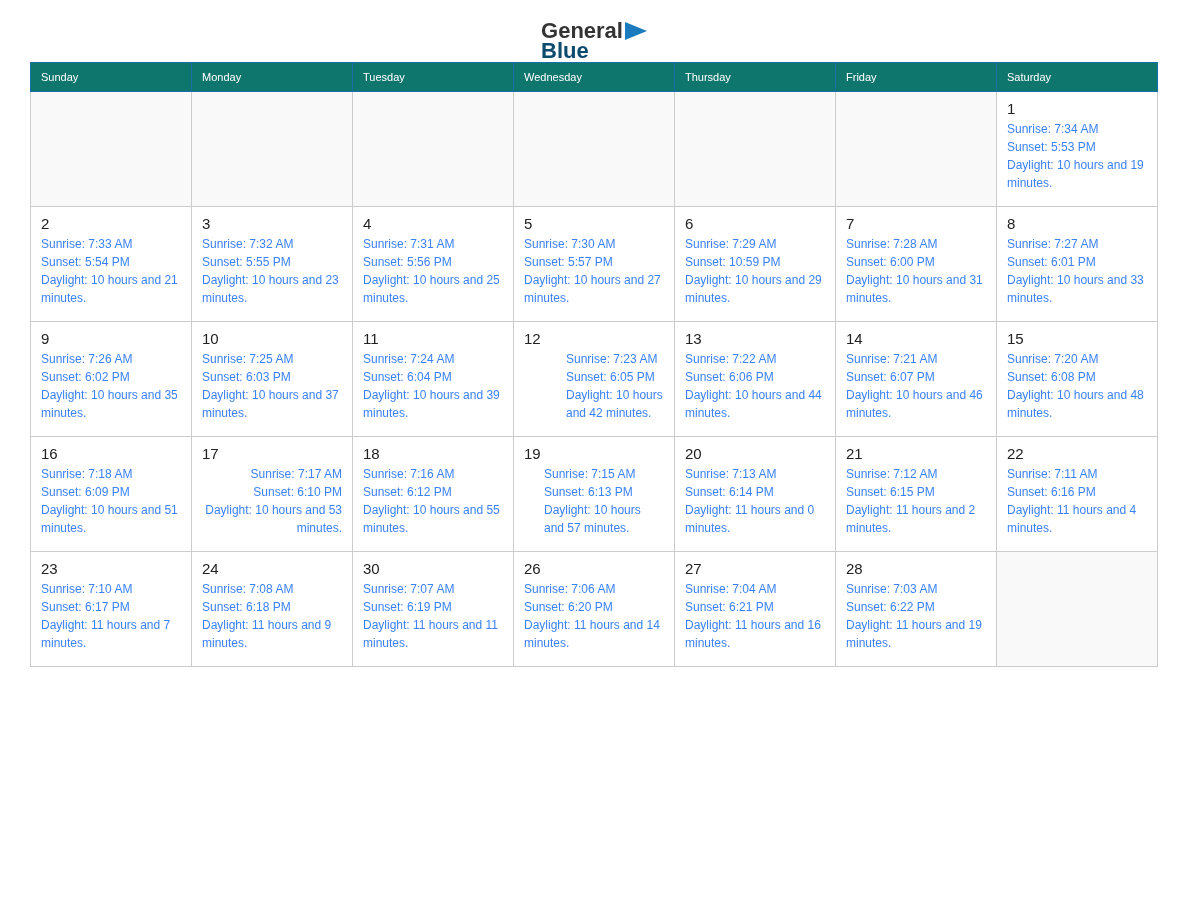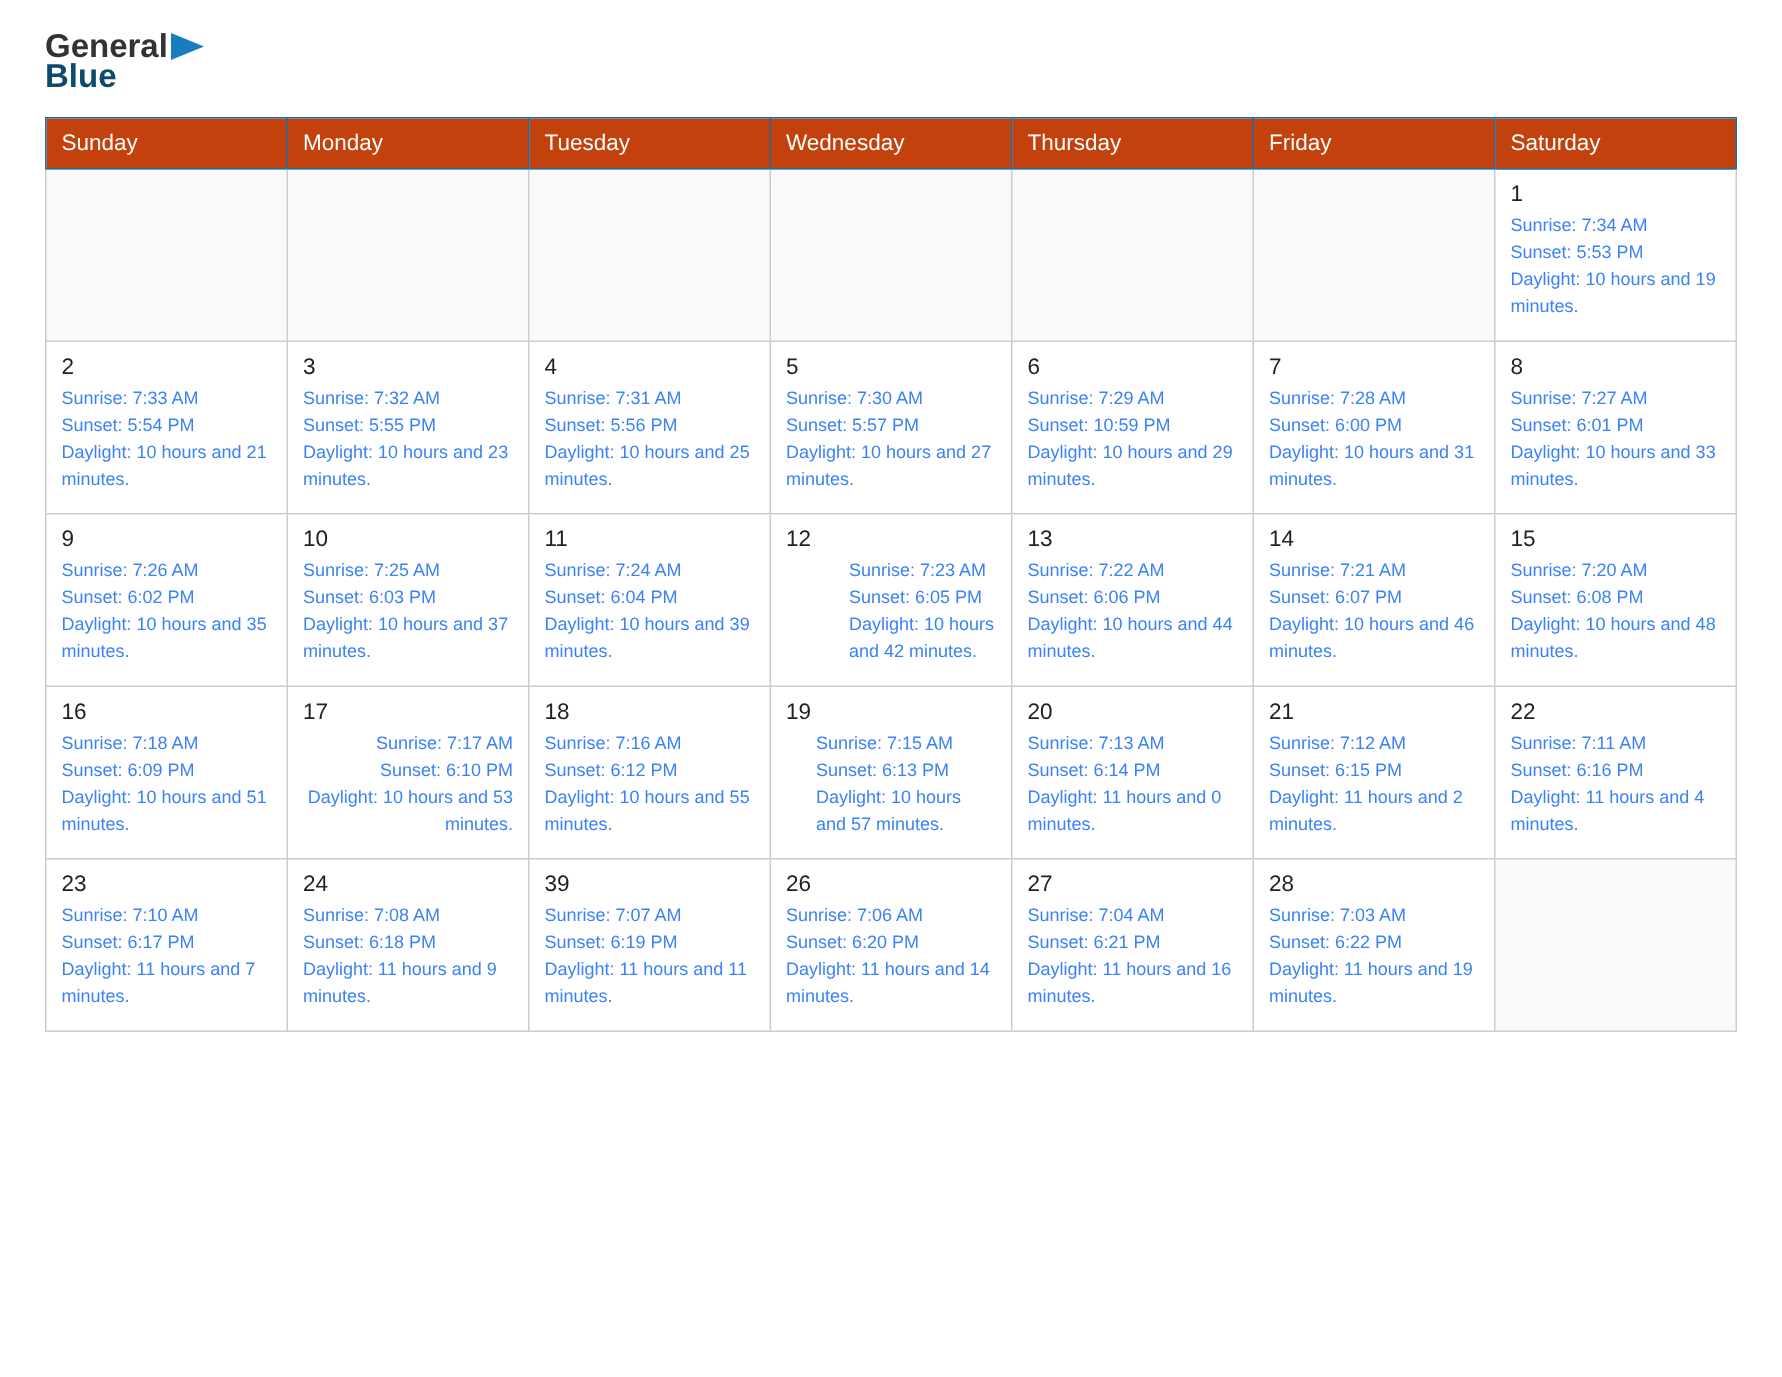--- a/index.html
+++ b/index.html
@@ -5,23 +5,22 @@
     * { box-sizing: border-box; margin: 0; padding: 0; }
     body {
       font-family: Arial, sans-serif;
       background: #fff;
       padding: 20px 30px;
       width: 1188px;
       min-height: 918px;
     }
     .header {
       display: flex;
-      justify-content: flex-start;
+      justify-content: center;
       align-items: flex-start;
-      margin-bottom: 16px;
     }
     .logo {
       display: flex;
       align-items: center;
       gap: 0;
     }
     .title-block {
       text-align: right;
     }
     .month-title {
@@ -34,23 +33,23 @@
       font-size: 18px;
       color: #444;
       margin-top: 4px;
     }
     .calendar {
       width: 100%;
       border-collapse: collapse;
       border: 1px solid #aaa;
     }
     .calendar th {
-      background-color: #c2410c;
+      background-color: #0f766e;
       color: #fff;
-      font-size: 15px;
+      font-size: 11px;
       font-weight: normal;
       padding: 8px 10px;
       text-align: left;
       border: 1px solid #1a6fa8;
     }
     .calendar td {
       vertical-align: top;
       padding: 8px 10px;
       border: 1px solid #ccc;
       width: calc(100% / 7);
@@ -267,21 +266,21 @@
 Sunset: 6:17 PM
 Daylight: 11 hours and 7 minutes.</div>
         </td>
         <td>
           <span class="day-number">24</span>
           <div class="day-info" style="white-space: pre-line;">Sunrise: 7:08 AM
 Sunset: 6:18 PM
 Daylight: 11 hours and 9 minutes.</div>
         </td>
         <td>
-          <span class="day-number">39</span>
+          <span class="day-number">30</span>
           <div class="day-info" style="white-space: pre-line;">Sunrise: 7:07 AM
 Sunset: 6:19 PM
 Daylight: 11 hours and 11 minutes.</div>
         </td>
         <td>
           <span class="day-number">26</span>
           <div class="day-info" style="white-space: pre-line;">Sunrise: 7:06 AM
 Sunset: 6:20 PM
 Daylight: 11 hours and 14 minutes.</div>
         </td>

